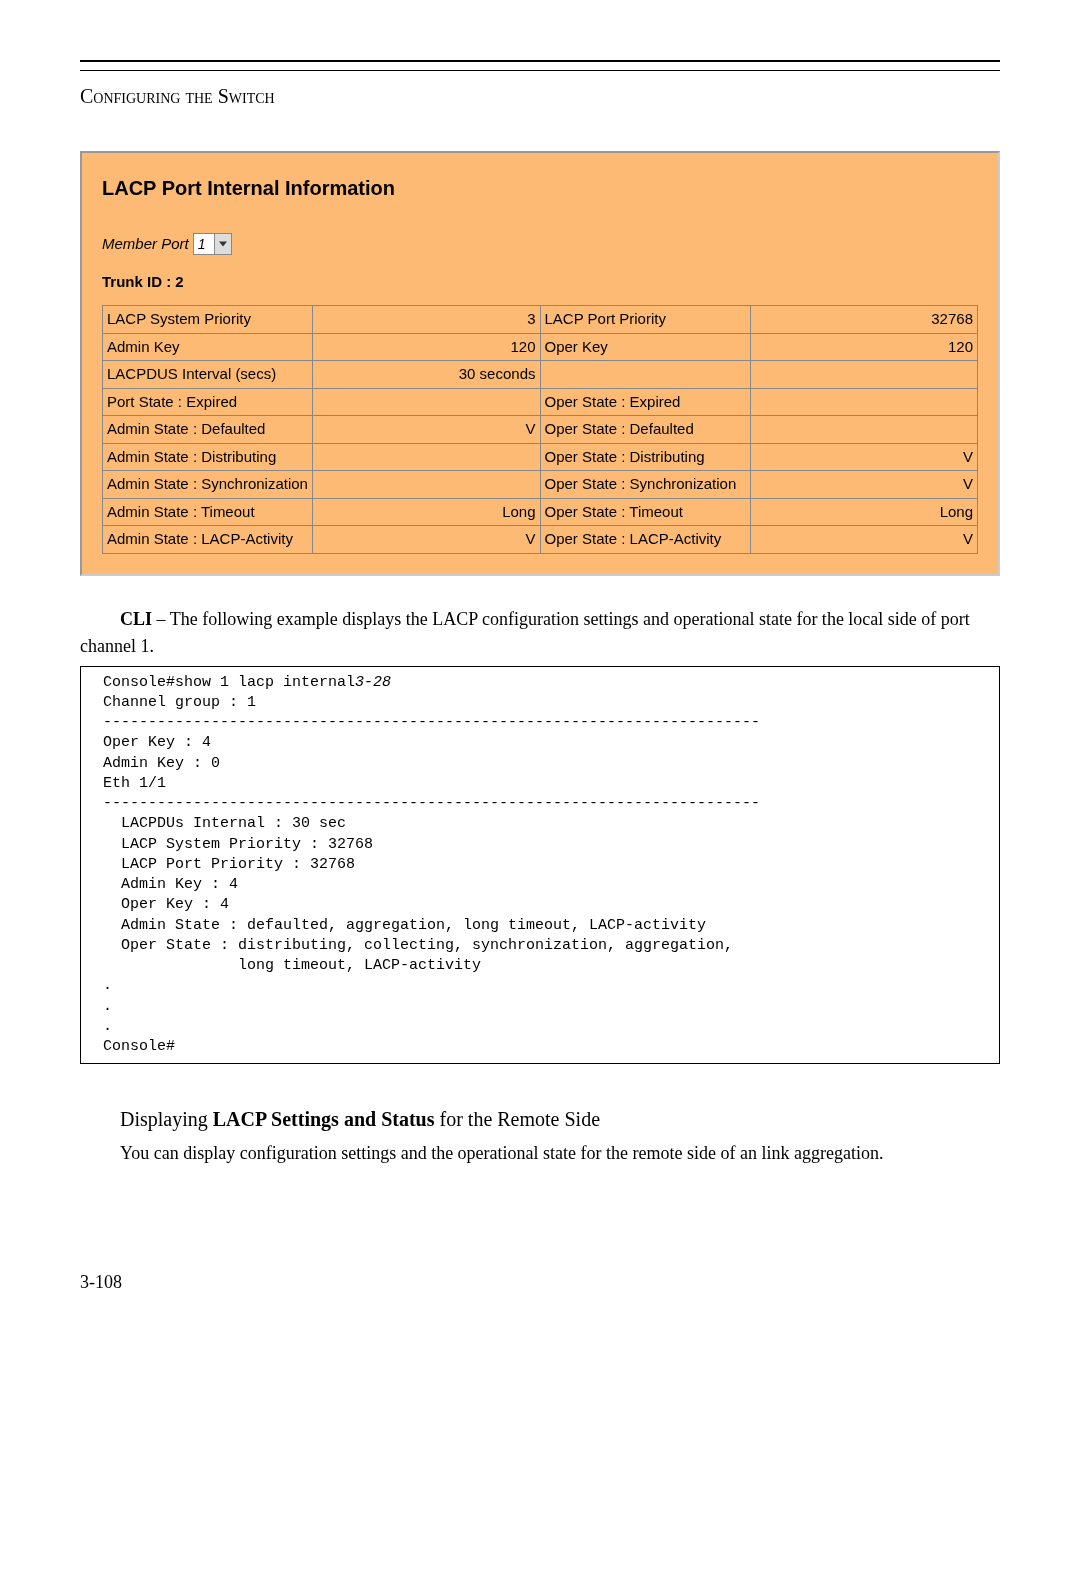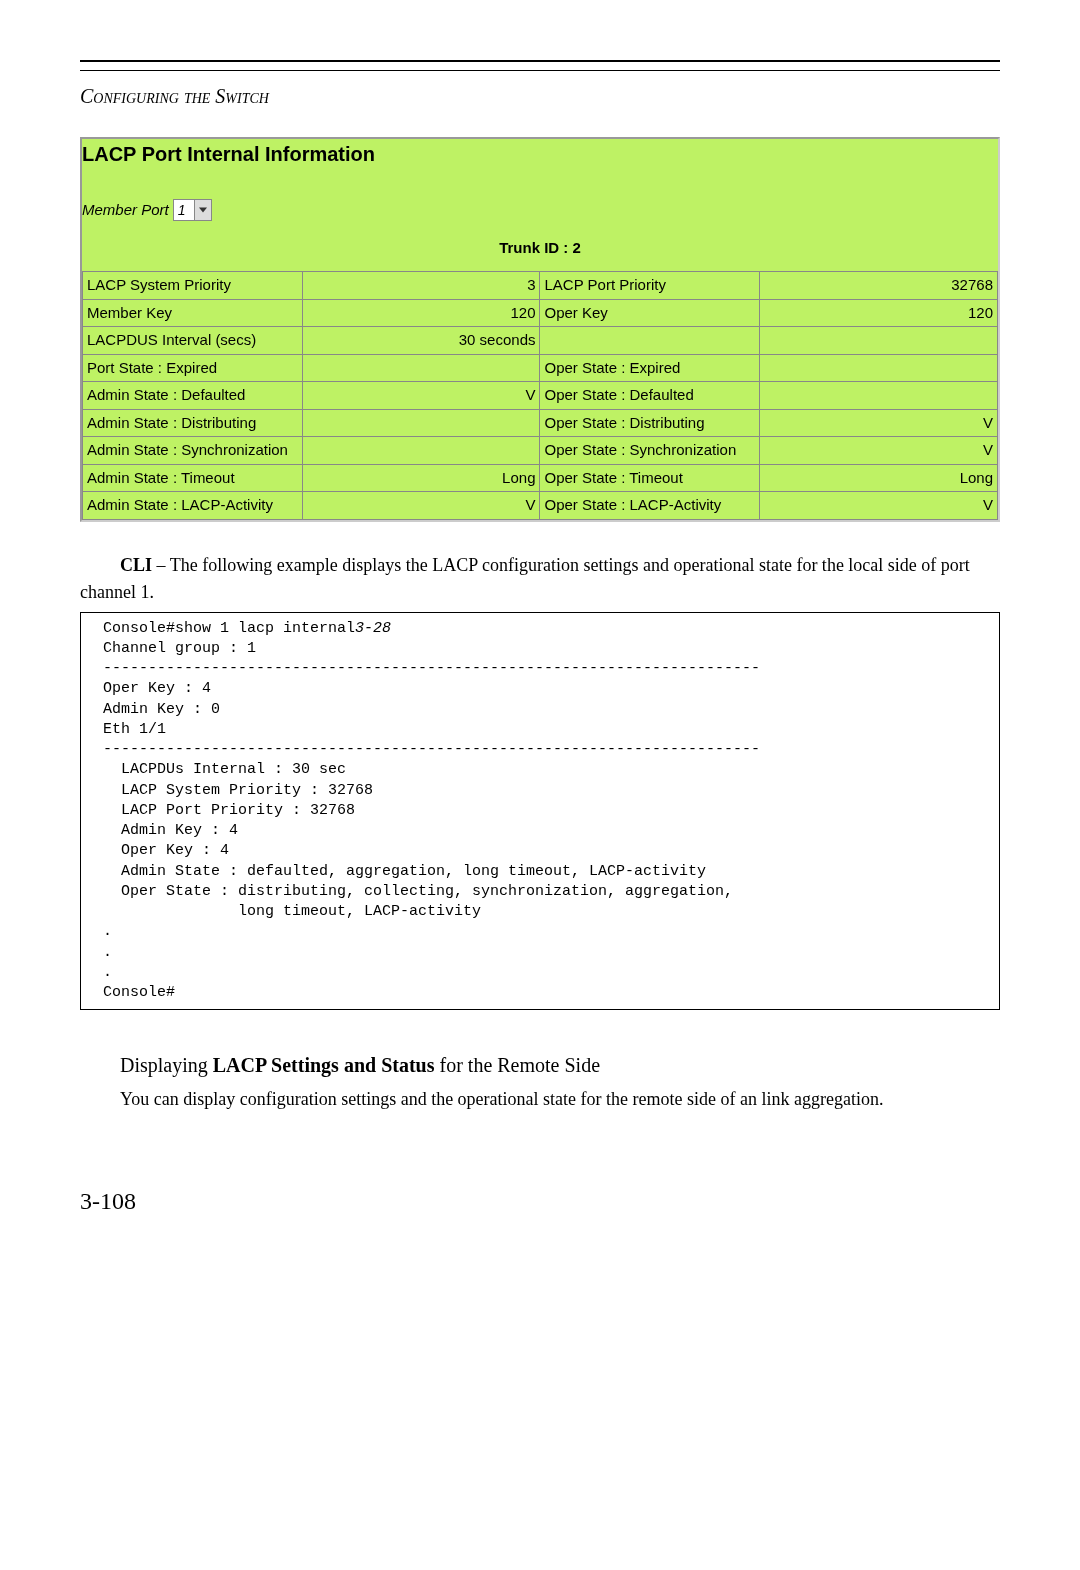--- a/index.html
+++ b/index.html
@@ -17,29 +17,29 @@
     border-top: 2px solid #000;
     margin: 0 0 8px 0;
   }
   .header-thin {
     border: none;
     border-top: 1px solid #000;
     margin: 0 0 10px 0;
   }
   .page-header {
     font-variant: small-caps;
-    font-style: italic;
     font-size: 20px;
-    margin-bottom: 26px;
+    margin-bottom: 40px;
   }
   .panel {
     border: 2px solid #999;
     border-right-color: #ccc;
     border-bottom-color: #ccc;
-    background: #bef264;
+    padding: 20px;
+    background: #fdba74;
     margin: 0 0 30px 0;
   }
   .panel-title {
     font-family: Arial, Helvetica, sans-serif;
     font-weight: bold;
     font-size: 20px;
     margin: 0 0 30px 0;
   }
   .memberport-row {
     font-family: Arial, Helvetica, sans-serif;
@@ -74,21 +74,20 @@
   }
   .select-arrow svg {
     width: 8px;
     height: 6px;
   }
   .trunk-id {
     font-family: Arial, Helvetica, sans-serif;
     font-size: 15px;
     font-weight: bold;
     margin: 10px 0 12px 0;
-    text-align: center;
   }
   table.lacp {
     border-collapse: collapse;
     width: 100%;
     font-family: Liberation Sans, sans-serif;
     font-size: 15px;
     table-layout: fixed;
   }
   table.lacp td {
     border: 1px solid #888;
@@ -121,22 +120,22 @@
     font-size: 20px;
     font-weight: normal;
     margin: 0 0 6px 0;
     text-indent: 40px;
   }
   h3.section .sans-bold {
     font-family: Liberation Serif, serif;
     font-weight: bold;
   }
   .page-number {
-    margin-top: 70px;
-    font-size: 24px;
+    margin-top: 102px;
+    font-size: 18px;
   }
 </style>
 </head>
 <body>
 
 <hr class="header-rule">
 <hr class="header-thin">
 <div class="page-header">Configuring the Switch</div>
 
 <div class="panel">
@@ -164,21 +163,21 @@
         <col class="val">
     </colgroup>
     <tbody id="lacp-tbody">
         <tr>
           <td>LACP System Priority</td>
           <td class="val">3</td>
           <td>LACP Port Priority</td>
           <td class="val">32768</td>
         </tr>
         <tr>
-          <td>Member Key</td>
+          <td>Admin Key</td>
           <td class="val">120</td>
           <td>Oper Key</td>
           <td class="val">120</td>
         </tr>
         <tr>
           <td>LACPDUS Interval (secs)</td>
           <td class="val">30 seconds</td>
           <td></td>
           <td class="val"></td>
         </tr>

